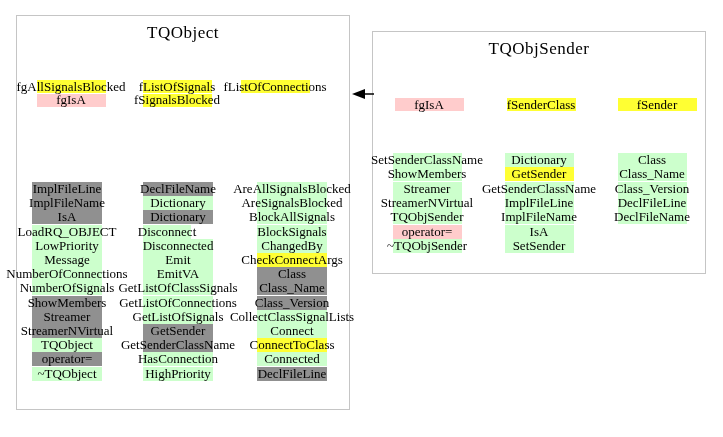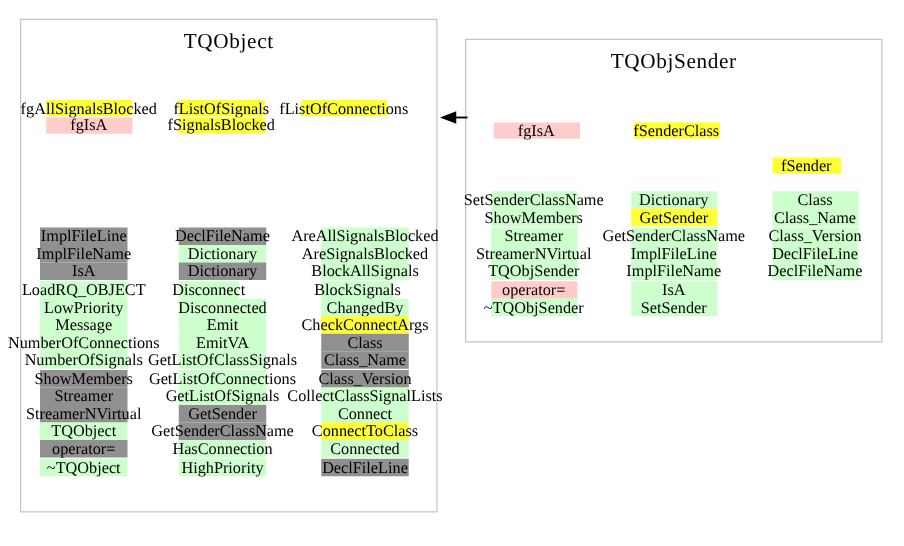--- a/index.html
+++ b/index.html
@@ -140,21 +140,21 @@
     </div>
     <div class="cell" style="left: 257px; top: 182px; width: 70px; height: 14px; background: rgb(204, 255, 204);">
       <span>AreAllSignalsBlocked</span>
     </div>
     <div class="cell" style="left: 257px; top: 196.2px; width: 70px; height: 14px; background: rgb(204, 255, 204); align-items: center;">
       <span>AreSignalsBlocked</span>
     </div>
     <div class="cell" style="left: 257px; top: 210.4px; width: 70px; height: 14px; background: rgb(204, 255, 204);">
       <span>BlockAllSignals</span>
     </div>
-    <div class="cell" style="left: 257px; top: 224.6px; width: 58px; height: 14px; background: rgb(204, 255, 204);">
+    <div class="cell" style="left: 257px; top: 224.6px; width: 70px; height: 14px; background: rgb(204, 255, 204);">
       <span>BlockSignals</span>
     </div>
     <div class="cell" style="left: 257px; top: 238.8px; width: 70px; height: 14px; background: rgb(204, 255, 204);">
       <span>ChangedBy</span>
     </div>
     <div class="cell" style="left: 257px; top: 253px; width: 70px; height: 14px; background: rgb(255, 255, 51);">
       <span>CheckConnectArgs</span>
     </div>
     <div class="cell" style="left: 257px; top: 267.2px; width: 70px; height: 14px; background: rgb(144, 144, 144);">
       <span>Class</span>
@@ -179,21 +179,21 @@
     </div>
     <div class="cell" style="left: 257px; top: 366.6px; width: 70px; height: 14px; background: rgb(144, 144, 144);">
       <span>DeclFileLine</span>
     </div>
     <div class="cell" style="left: 394.5px; top: 98px; width: 69px; height: 13px; background: rgb(255, 204, 204);">
       <span>fgIsA</span>
     </div>
     <div class="cell" style="left: 506.5px; top: 98px; width: 69px; height: 13px; background: rgb(255, 255, 51);">
       <span>fSenderClass</span>
     </div>
-    <div class="cell" style="left: 617.5px; top: 98px; width: 55px; height: 13px; background: rgb(255, 255, 51); margin-top: 28px;">
+    <div class="cell" style="left: 617.5px; top: 98px; width: 79px; height: 13px; background: rgb(255, 255, 51);">
       <span>fSender</span>
     </div>
     <div class="cell" style="left: 392.5px; top: 153px; width: 69px; height: 14px; background: rgb(204, 255, 204);">
       <span>SetSenderClassName</span>
     </div>
     <div class="cell" style="left: 392.5px; top: 167.3px; width: 69px; height: 14px; background: rgb(204, 255, 204);">
       <span>ShowMembers</span>
     </div>
     <div class="cell" style="left: 392.5px; top: 181.6px; width: 69px; height: 14px; background: rgb(204, 255, 204);">
       <span>Streamer</span>

